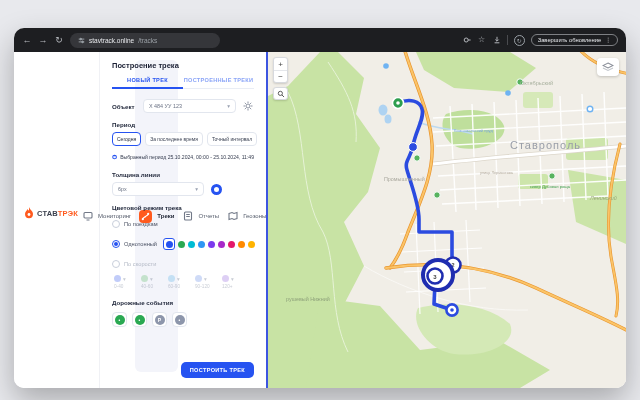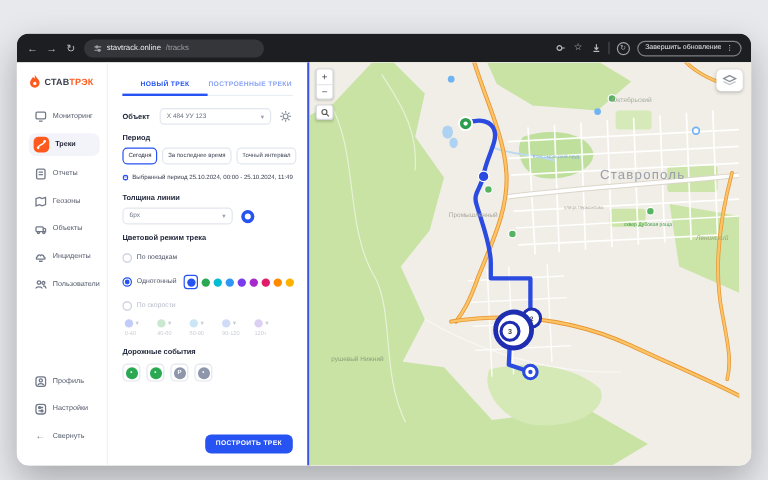--- a/index.html
+++ b/index.html
@@ -20,21 +20,21 @@
   .chrome-divider { width:1px; height:10px; background:#4a4b4f; }
   .avatar-circle { width:11px; height:11px; border-radius:50%; border:1.3px solid #9aa0a6; color:#9aa0a6;
     font-size:6px; display:flex; align-items:center; justify-content:center; }
   .update-pill { border:1px solid #7e8084; border-radius:9px; color:#e8eaed; font-size:5.8px;
     padding:2px 6px; display:flex; align-items:center; gap:4px; white-space:nowrap; }
 
   
   .app { display:flex; height:336px; background:#fff; }
 
   
-  .sidebar { width:76px; padding:8px 6px 10px 10px; display:flex; flex-direction:column; border-right:1px solid #f0f1f5; }
+  .sidebar { width:86px; padding:8px 6px 10px 10px; display:flex; flex-direction:row; border-right:1px solid #f0f1f5; }
   .logo { display:flex; align-items:center; gap:3px; margin:2px 0 14px 0; }
   .logo-text { font-size:7.5px; font-weight:bold; letter-spacing:.2px; }
   .logo-prefix { color:#3a3f4c; } .logo-suffix { color:#ff5a1e; }
   .nav-item { display:flex; align-items:center; gap:5px; padding:3px 4px; margin-bottom:6px; border-radius:6px; cursor:pointer; }
   .nav-item.active { background:#f3f4fa; margin-bottom:6px; }
   .nav-label { font-size:6px; color:#555c6b; }
   .nav-item.active .nav-label { color:#1d2333; font-weight:bold; }
   .ico-box { width:13px; height:13px; border-radius:4px; background:#ff5a1e; display:flex; align-items:center; justify-content:center; flex:none; }
   .ico-plain { width:11px; height:11px; flex:none; display:flex; align-items:center; justify-content:center; }
   .sidebar-footer { margin-top:auto; }
@@ -270,20 +270,21 @@
           <span class="nav-label">Настройки</span>
         </div>
         <div class="nav-item">
           <span class="ico-plain" style="color:#717887;font-size:8px;">←</span>
           <span class="nav-label">Свернуть</span>
         </div>
       </div>
     </aside>
 
     <section class="panel">
+      <div class="panel-title">Построение трека</div>
 
       <div class="tabs">
         <div class="tab active">НОВЫЙ ТРЕК</div>
         <div class="tab">ПОСТРОЕННЫЕ ТРЕКИ</div>
       </div>
 
       <div class="row" style="margin-top:10px;">
         <span class="inline-label">Объект</span>
         <div class="select">
           <span class="value">Х 484 УУ 123</span>

